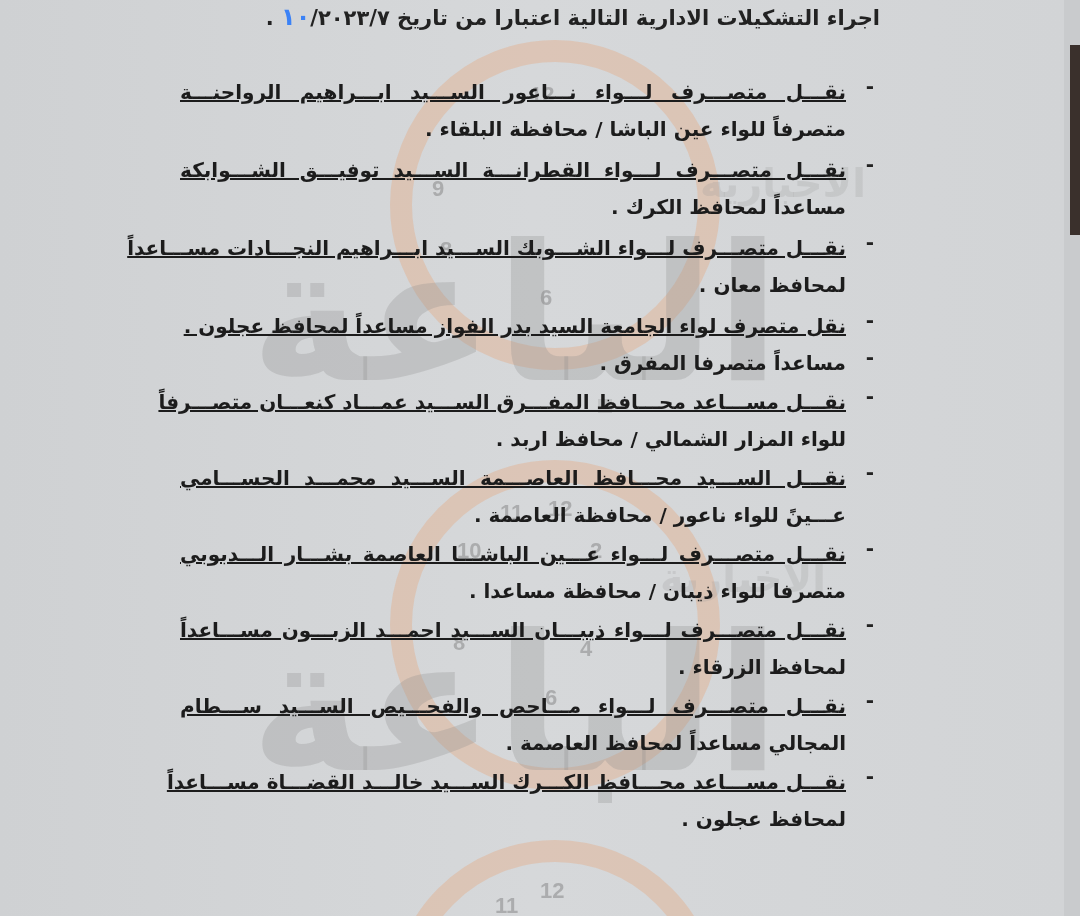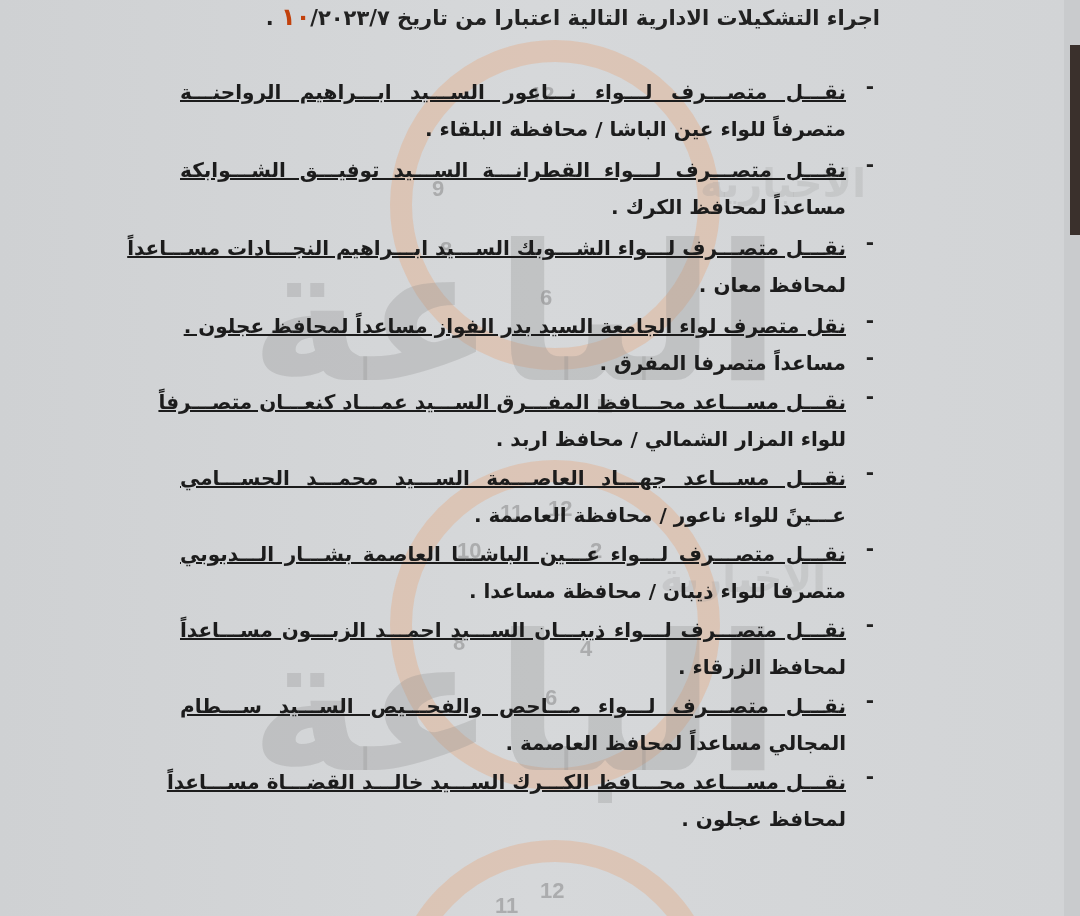--- a/index.html
+++ b/index.html
@@ -45,21 +45,21 @@
     }
     .doc {
       position: absolute; right: 200px; top: 0; width: 720px;
       direction: rtl; text-align: right; color: #1c1c1c;
       font-family: "DejaVu Sans", sans-serif; font-weight: bold;
     }
     .intro {
       position: absolute; right: 0; top: 2px; width: 740px;
       font-size: 21px; line-height: 30px; color: #222;
     }
-    .intro .hl { color: #c2410c; font-size: 24px; }
+    .intro .hl { color: #3b82f6; font-size: 24px; }
     .items { position: absolute; right: 0; top: 74px; width: 700px; list-style: none; margin: 0; padding: 0; }
     .item { position: relative; padding-right: 34px; margin: 0; }
     .bullet {
       position: absolute; right: 6px; top: 0;
       font-size: 20px; color: #222;
     }
     .line1, .line2 { display: block; font-size: 20px; line-height: 37px; white-space: nowrap; }
     .line1 { text-align: justify; text-align-last: justify; text-decoration: underline; }
   </style>
 </head>
@@ -122,21 +122,21 @@
       <span class="bullet">-</span>
       <span class="line2">مساعداً متصرفا المفرق .</span>
     </li>
     <li class="item" style="margin-bottom:2px">
       <span class="bullet">-</span>
       <span class="line1">نقـــل مســـاعد محـــافظ المفـــرق الســـيد عمـــاد كنعـــان متصـــرفاً</span>
       <span class="line2">للواء المزار الشمالي / محافظ اربد .</span>
     </li>
     <li class="item" style="margin-bottom:2px">
       <span class="bullet">-</span>
-      <span class="line1">نقـــل مســـاعد جهـــاد العاصـــمة الســـيد محمـــد الحســـامي</span>
+      <span class="line1">نقـــل الســـيد محـــافظ العاصـــمة الســـيد محمـــد الحســـامي</span>
       <span class="line2">عـــينً للواء ناعور / محافظة العاصمة .</span>
     </li>
     <li class="item" style="margin-bottom:2px">
       <span class="bullet">-</span>
       <span class="line1">نقـــل متصـــرف لـــواء عـــين الباشـــا العاصمة بشـــار الـــدبوبي</span>
       <span class="line2">متصرفا للواء ذيبان / محافظة مساعدا .</span>
     </li>
     <li class="item" style="margin-bottom:2px">
       <span class="bullet">-</span>
       <span class="line1">نقـــل متصـــرف لـــواء ذيبـــان الســـيد احمـــد الزبـــون مســـاعداً</span>

